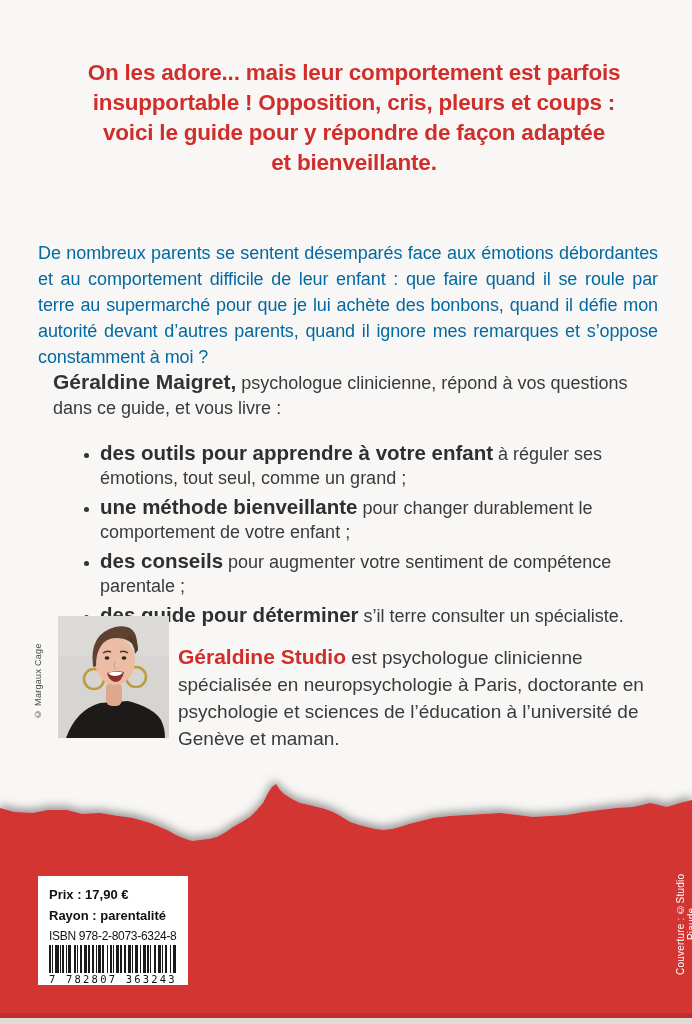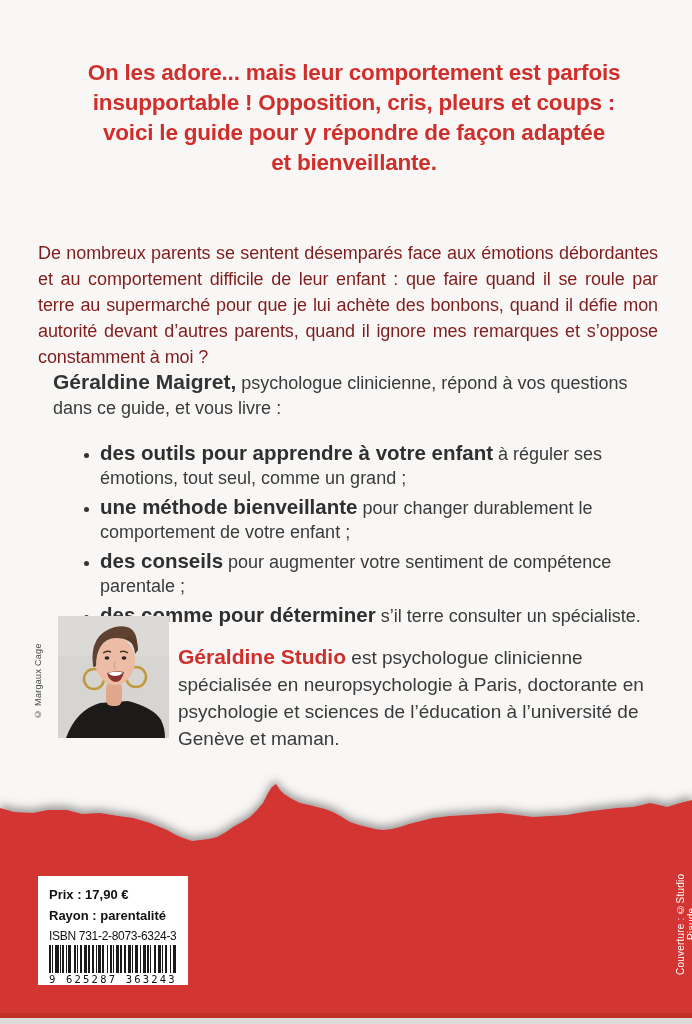--- a/index.html
+++ b/index.html
@@ -11,21 +11,21 @@
   }
   
   .headline{
     position:absolute;top:58px;left:28px;right:12px;
     text-align:center;font-weight:700;font-size:22.5px;line-height:30px;
     white-space:pre-line;letter-spacing:-0.2px;
   }
   
   .intro-par{
     position:absolute;top:222px;left:38px;right:34px;
-    font-size:18px;line-height:26px;color:#7f1d1d;text-align:justify;
+    font-size:18px;line-height:26px;color:#0369a1;text-align:justify;
     letter-spacing:-0.1px;
   }
   
   .pitch-block{position:absolute;top:354px;left:38px;right:32px;color:#3a3a3a;}
   .pitch-lead{margin:15px;font-size:18px;line-height:25px;}
   .pitch-lead .lead-name{font-size:21px;font-weight:700;color:#333;}
   .bullet-list{margin:20px 0 0 0;padding-left:62px;}
   .bullet-list li{
     font-size:18px;line-height:24px;margin-bottom:5px;color:#3a3a3a;
   }
@@ -87,21 +87,21 @@
 et bienveillante.</div>
 
   <p class="intro-par">De nombreux parents se sentent désemparés face aux émotions débordantes et au comportement difficile de leur enfant : que faire quand il se roule par terre au supermarché pour que je lui achète des bonbons, quand il défie mon autorité devant d’autres parents, quand il ignore mes remarques et s’oppose constamment à moi ?</p>
 
   <div class="pitch-block">
     <p class="pitch-lead"><span class="lead-name">Géraldine Maigret,</span><span> psychologue clinicienne, répond à vos questions dans ce guide, et vous livre :</span></p>
     <ul class="bullet-list">
       <li><span class="bullet-bold">des outils pour apprendre à votre enfant</span><span> à réguler ses émotions, tout seul, comme un grand ;</span></li>
       <li><span class="bullet-bold">une méthode bienveillante</span><span> pour changer durablement le comportement de votre enfant ;</span></li>
       <li><span class="bullet-bold">des conseils</span><span> pour augmenter votre sentiment de compétence parentale ;</span></li>
-      <li><span class="bullet-bold">des comme pour déterminer</span><span> s’il terre consulter un spécialiste.</span></li>
+      <li><span class="bullet-bold">des guide pour déterminer</span><span> s’il terre consulter un spécialiste.</span></li>
     </ul>
   </div>
 
   <div class="photo-credit">© Margaux Cage</div>
 
   <div class="author-photo">
     <svg viewBox="0 0 111 122">
       <rect x="0" y="0" width="111" height="122" fill="#d7d5d2"></rect>
       <rect x="0" y="0" width="111" height="40" fill="#dcdad7"></rect>
 
@@ -148,21 +148,21 @@
         L600,50 L617,48 L633,47 L642,45 L650,43 L659,45 L667,47 L680,43 L692,40
         L692,264 L0,264 Z"></path>
     </svg>
   </div>
   <div class="bottom-dark-strip"></div>
   <div class="bottom-light-strip"></div>
 
   <div class="price-box">
     <p class="price-line">Prix : 17,90 €</p>
     <p class="rayon-line">Rayon : parentalité</p>
-    <p class="isbn-line">ISBN 731-2-8073-6324-3</p>
+    <p class="isbn-line">ISBN 978-2-8073-6324-8</p>
     <svg class="barcode" viewBox="0 0 120 30" preserveAspectRatio="none" shape-rendering="crispEdges">
       <g fill="#1a1a1a">
         <rect x="0" width="2" height="30"></rect>
           <rect x="3" width="1" height="30"></rect>
         <rect x="6" width="3" height="30"></rect>
           <rect x="10" width="1" height="30"></rect>
         <rect x="12" width="2" height="30"></rect>
           <rect x="16" width="1" height="30"></rect>
         <rect x="18" width="3" height="30"></rect>
           <rect x="23" width="2" height="30"></rect>
@@ -188,19 +188,19 @@
           <rect x="92" width="2" height="30"></rect>
         <rect x="95" width="1" height="30"></rect>
           <rect x="98" width="2" height="30"></rect>
         <rect x="102" width="3" height="30"></rect>
           <rect x="106" width="1" height="30"></rect>
         <rect x="109" width="2" height="30"></rect>
           <rect x="113" width="1" height="30"></rect>
         <rect x="116" width="3" height="30"></rect>
       </g>
     </svg>
-    <p class="barcode-digits">9 625287 363243</p>
+    <p class="barcode-digits">7 782807 363243</p>
   </div>
 
 
   <div class="cover-credit">Couverture : ©Studio Piaude</div>
 
 </div>
 
 </body></html>

